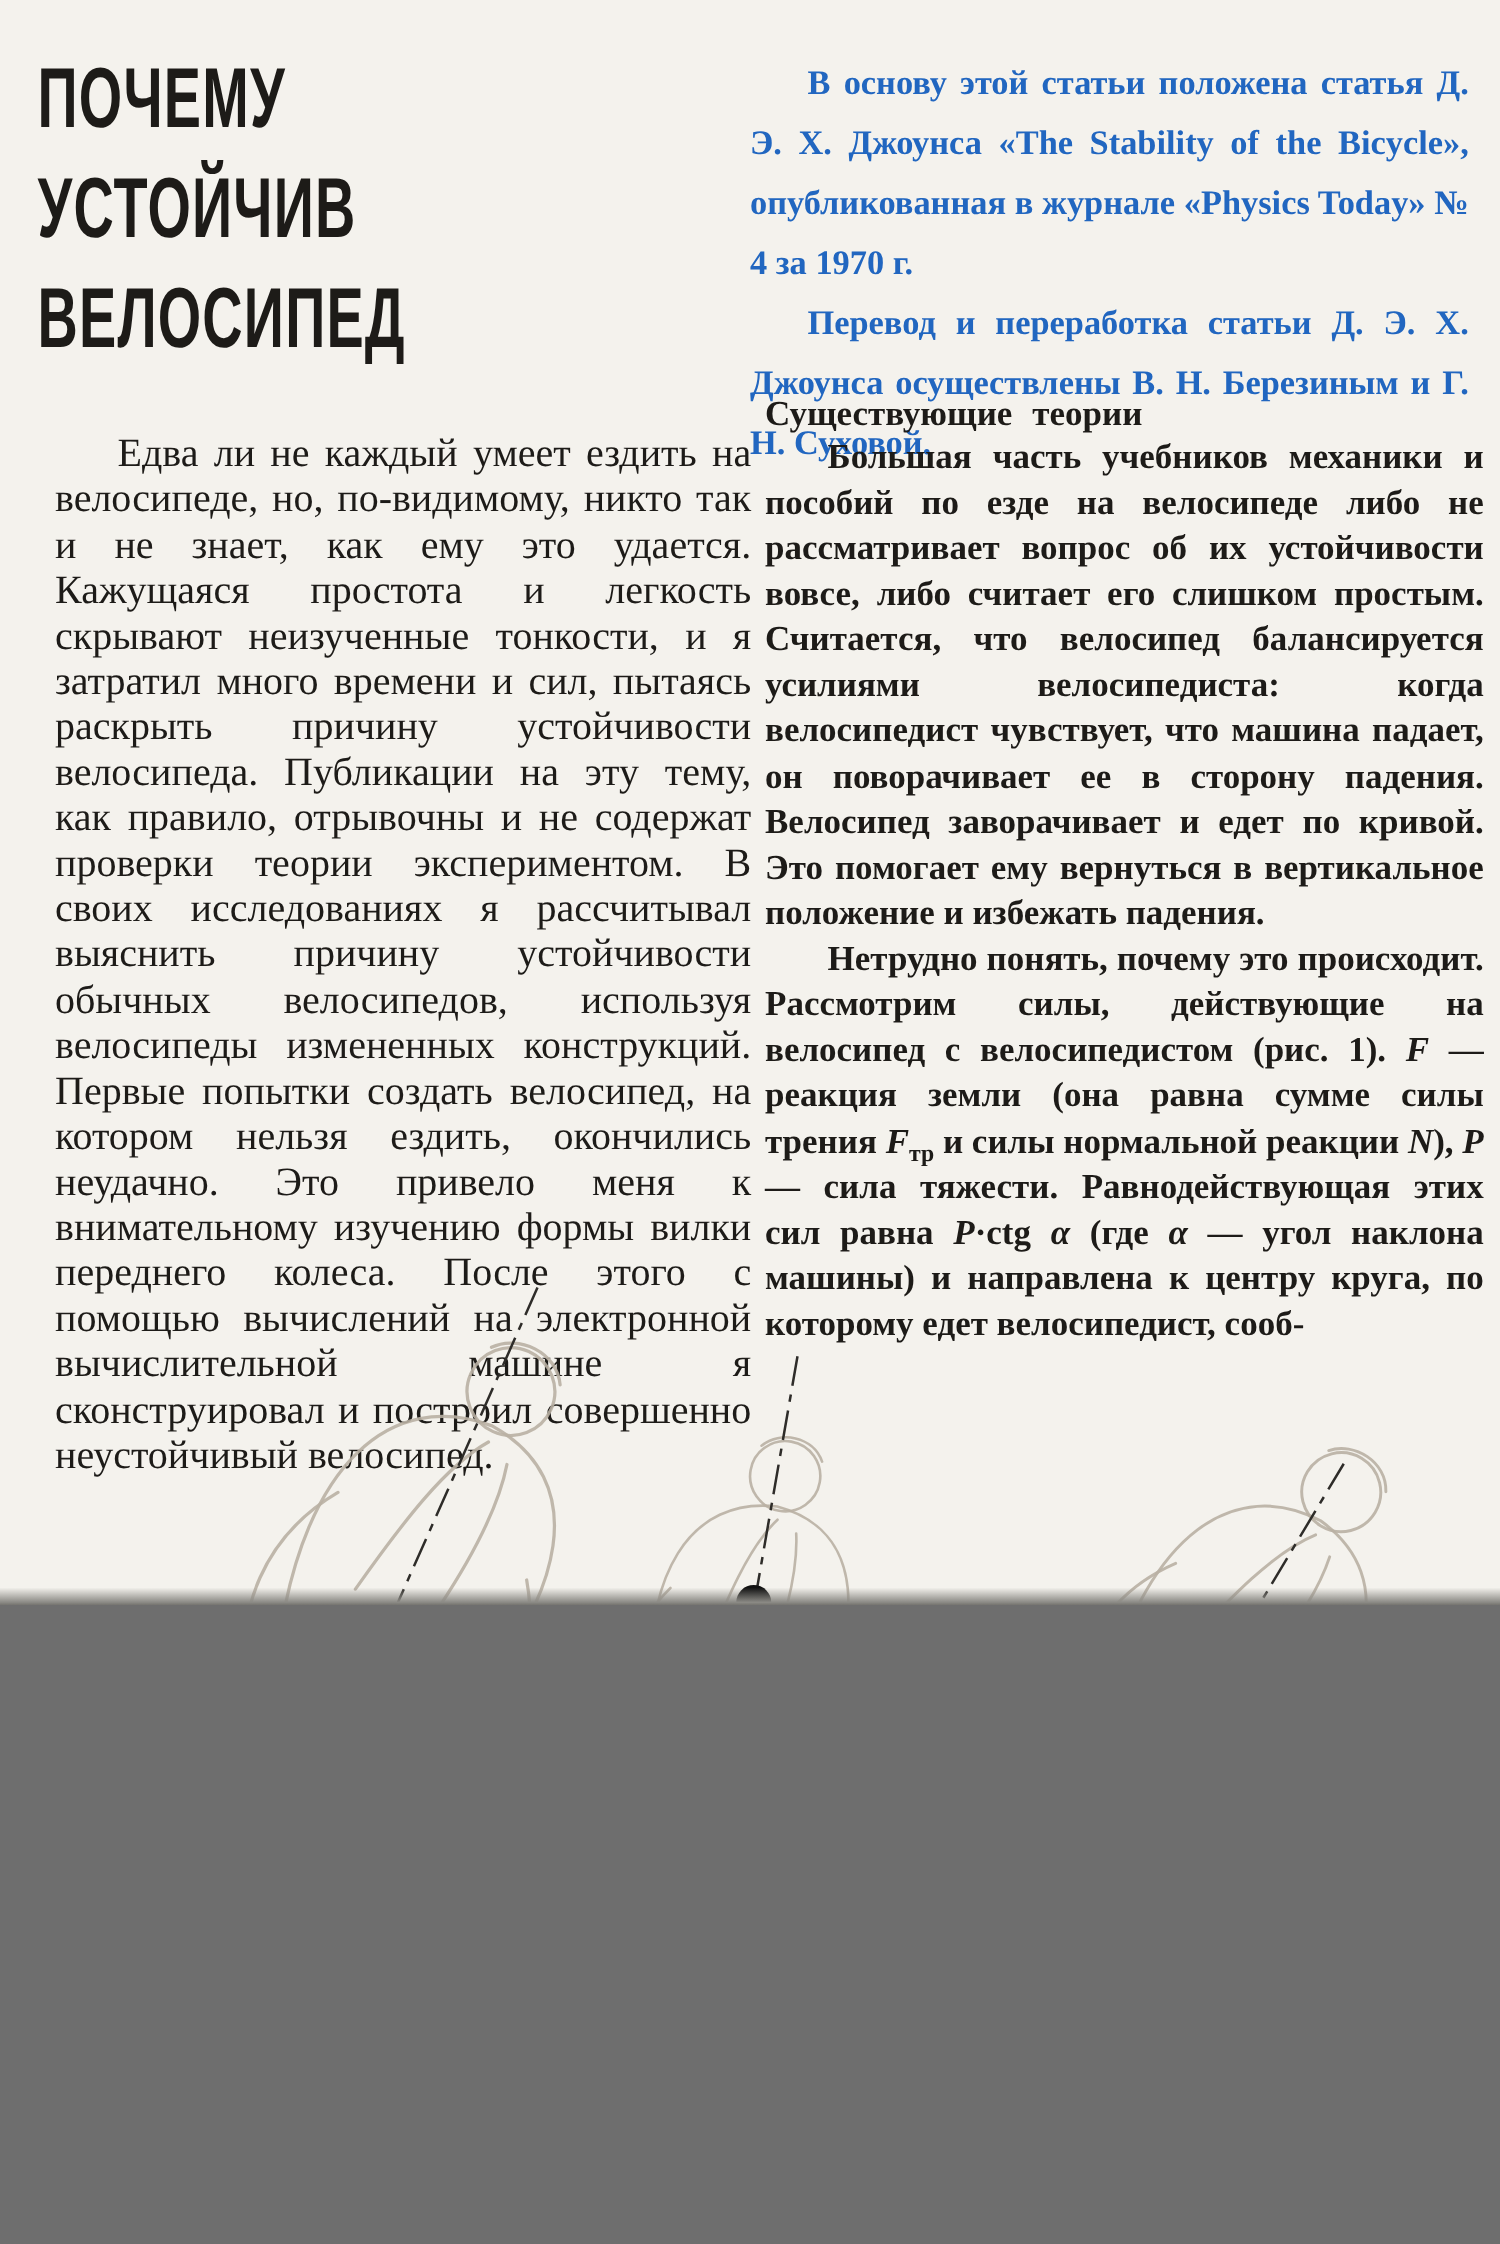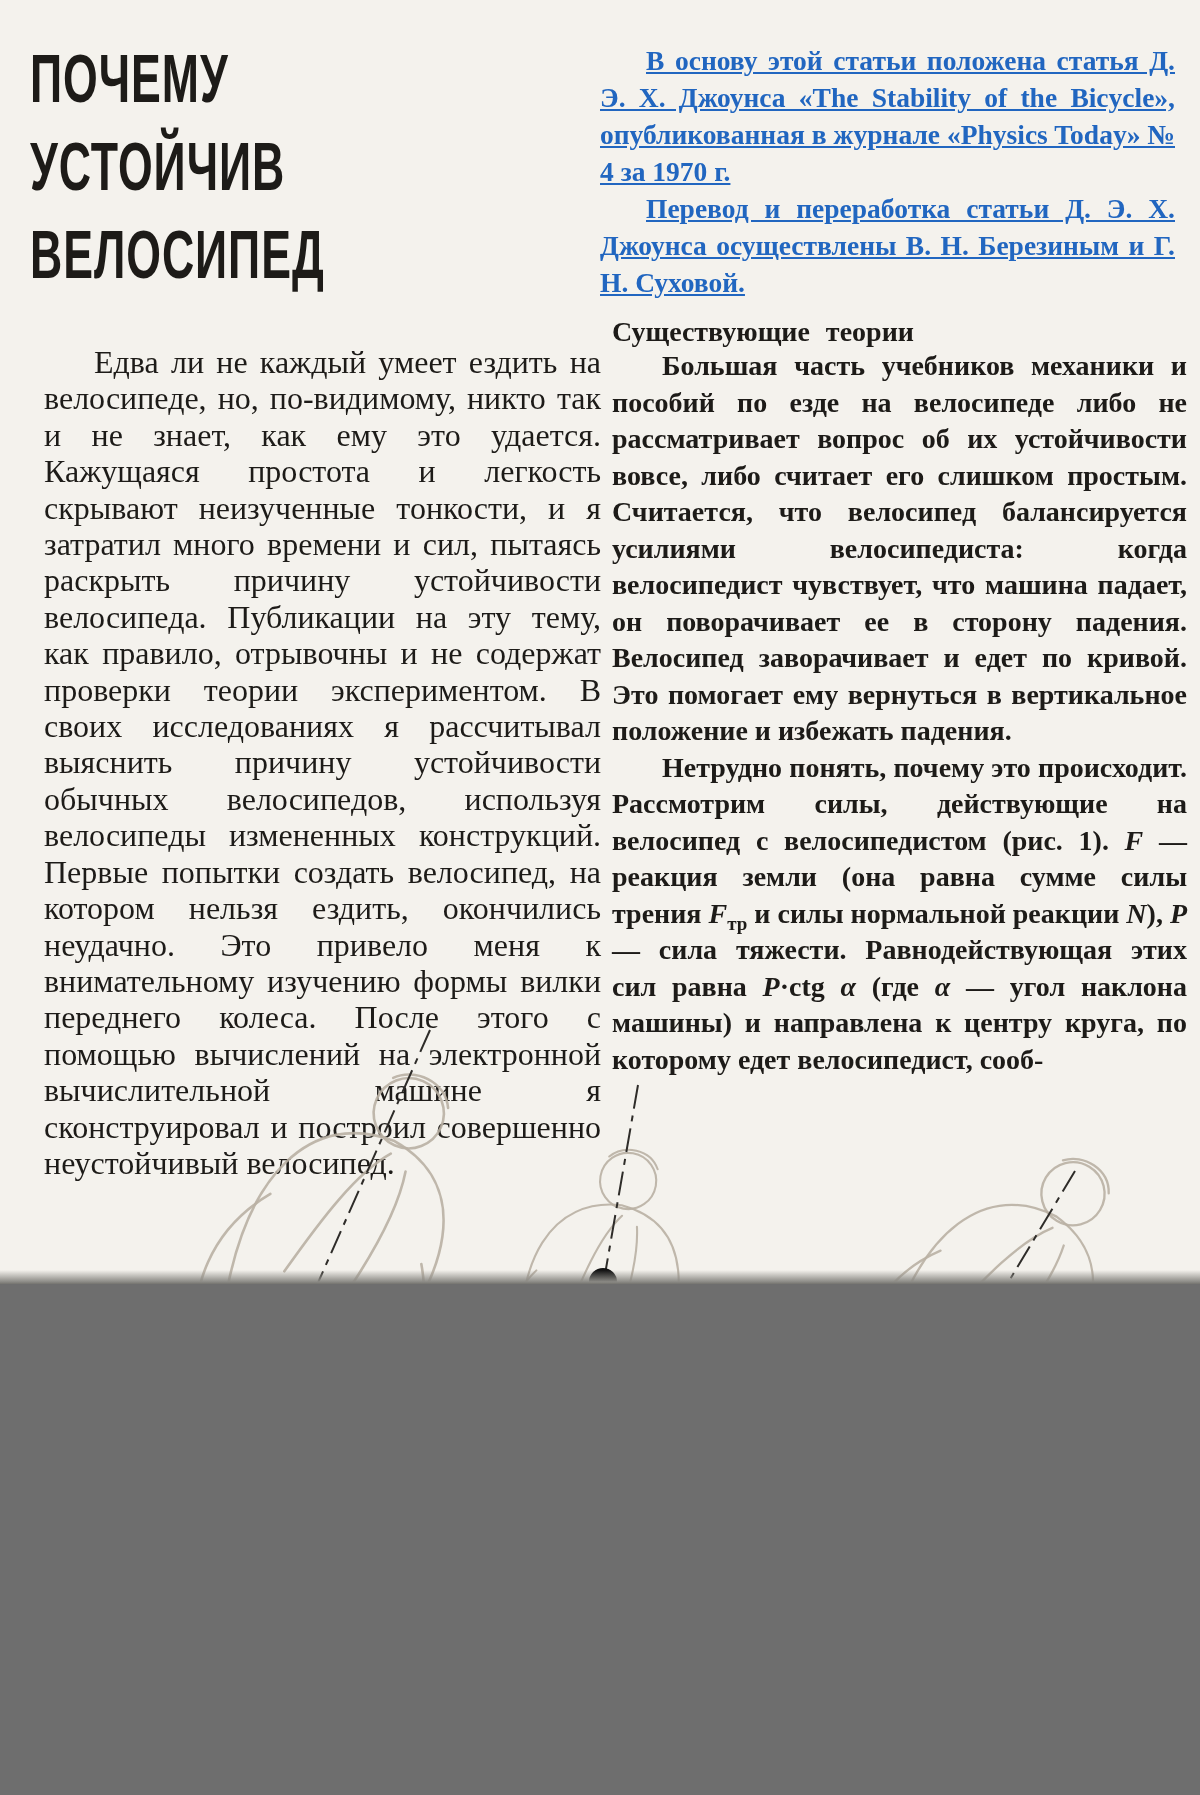--- a/index.html
+++ b/index.html
@@ -12,21 +12,21 @@
         background:var(--page_bg);color:var(--text);
         font-family:"Liberation Serif",serif;}
   
   .title{position:absolute;left:30px;top:38px;}
   .title-line{height:88px;font-family:"Liberation Sans",sans-serif;font-weight:700;
               font-size:47px;letter-spacing:1px;white-space:nowrap;
               transform:scale(0.95,1.45);transform-origin:0 0;}
   
   .intro{position:absolute;left:600px;top:42px;width:575px;
          color:var(--accent_blue_text);font-weight:700;
-         font-size:27.5px;line-height:37px;text-align:justify;text-decoration:underline;}
+         font-size:27.5px;line-height:48px;text-align:justify;}
   .intro p{margin:0;text-indent:46px;}
   
   .col-left{position:absolute;left:44px;top:344px;width:557px;
             font-size:32px;line-height:36.4px;text-align:justify;}
   .col-left p{margin:0;text-indent:50px;}
   .heading{position:absolute;left:612px;top:316px;width:575px;text-align:left;
            font-weight:700;font-size:28px;word-spacing:9px;}
   .col-right{position:absolute;left:612px;top:348px;width:575px;
              font-size:28px;line-height:36.5px;text-align:justify;font-weight:bold;}
   .col-right p{margin:0;text-indent:50px;}

